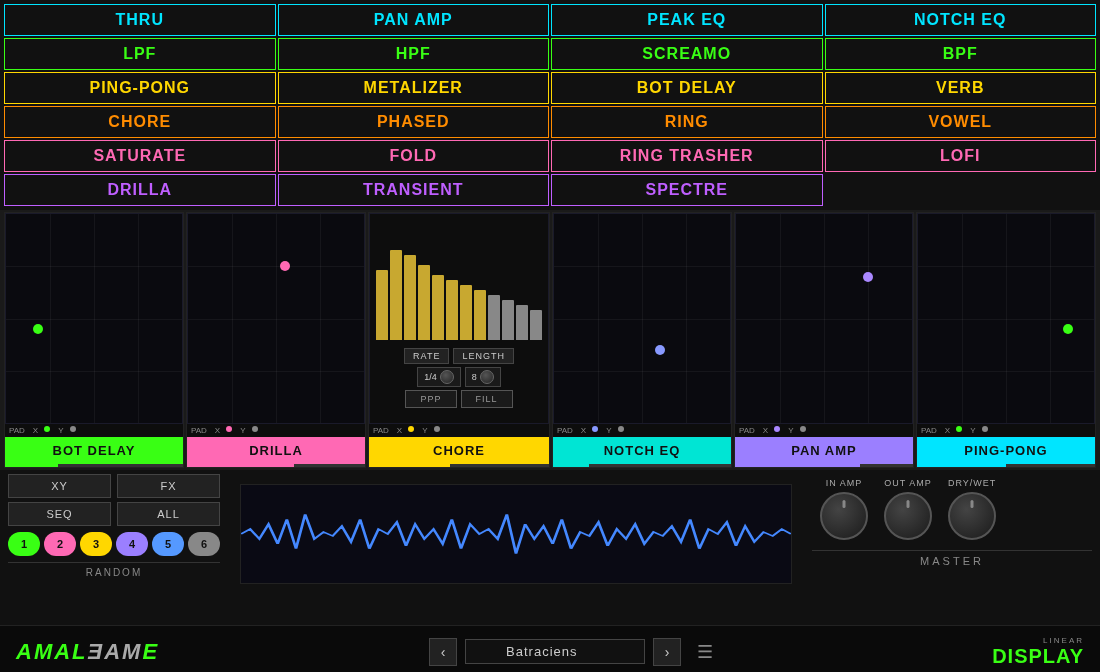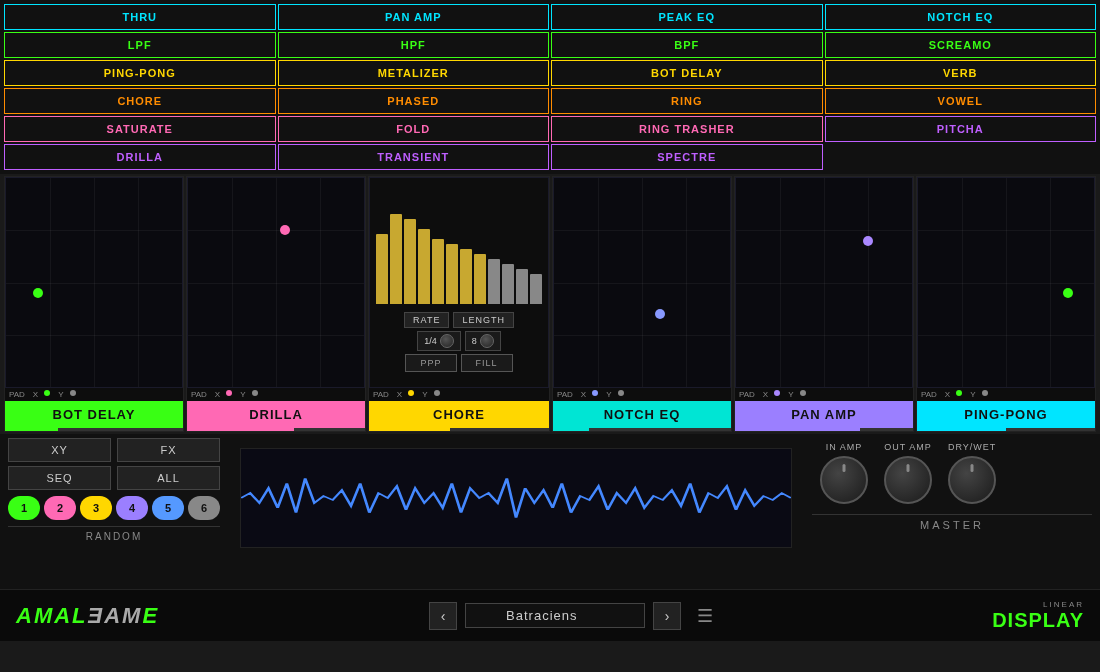--- a/index.html
+++ b/index.html
@@ -18,21 +18,21 @@
       grid-template-columns: repeat(4, 1fr);
       gap: 2px;
       padding: 4px;
       background: #111;
     }
     .fx-btn {
       background: #111;
       border: 1.5px solid;
       padding: 6px 4px;
       text-align: center;
-      font-size: 11px;
+      font-size: 16px;
       font-weight: bold;
       letter-spacing: 1px;
       cursor: pointer;
     }
     .fx-btn.cyan { border-color: #00e5ff; color: #00e5ff; }
     .fx-btn.green { border-color: #39ff14; color: #39ff14; }
     .fx-btn.yellow { border-color: #ffd700; color: #ffd700; }
     .fx-btn.orange { border-color: #ff8c00; color: #ff8c00; }
     .fx-btn.pink { border-color: #ff69b4; color: #ff69b4; }
     .fx-btn.purple { border-color: #bf5fff; color: #bf5fff; }
@@ -381,34 +381,34 @@
 </head>
 <body>
 
 <div class="fx-grid" id="fx-grid-container">
 <button class="fx-btn cyan">THRU</button>
     <button class="fx-btn cyan">PAN AMP</button>
     <button class="fx-btn cyan">PEAK EQ</button>
     <button class="fx-btn cyan">NOTCH EQ</button>
     <button class="fx-btn green">LPF</button>
     <button class="fx-btn green">HPF</button>
+    <button class="fx-btn green">SCREAMO</button>
     <button class="fx-btn green">BPF</button>
-    <button class="fx-btn green">SCREAMO</button>
     <button class="fx-btn yellow">PING-PONG</button>
     <button class="fx-btn yellow">METALIZER</button>
     <button class="fx-btn yellow">BOT DELAY</button>
     <button class="fx-btn yellow">VERB</button>
     <button class="fx-btn orange">CHORE</button>
     <button class="fx-btn orange">PHASED</button>
     <button class="fx-btn orange">RING</button>
     <button class="fx-btn orange">VOWEL</button>
     <button class="fx-btn pink">SATURATE</button>
     <button class="fx-btn pink">FOLD</button>
     <button class="fx-btn pink">RING TRASHER</button>
-    <button class="fx-btn purple">PITCHA</button>
+    <button class="fx-btn pink">LOFI</button>
     <button class="fx-btn purple">DRILLA</button>
     <button class="fx-btn purple">TRANSIENT</button>
     <button class="fx-btn purple">SPECTRE</button>
   </div>
 
 <div class="pads-row" id="pads-row-container">
 <div class="pad-container">
       <div class="pad-screen">
         <div class="hline" style="top: 25%;"></div>
         <div class="vline" style="left: 25%;"></div>

